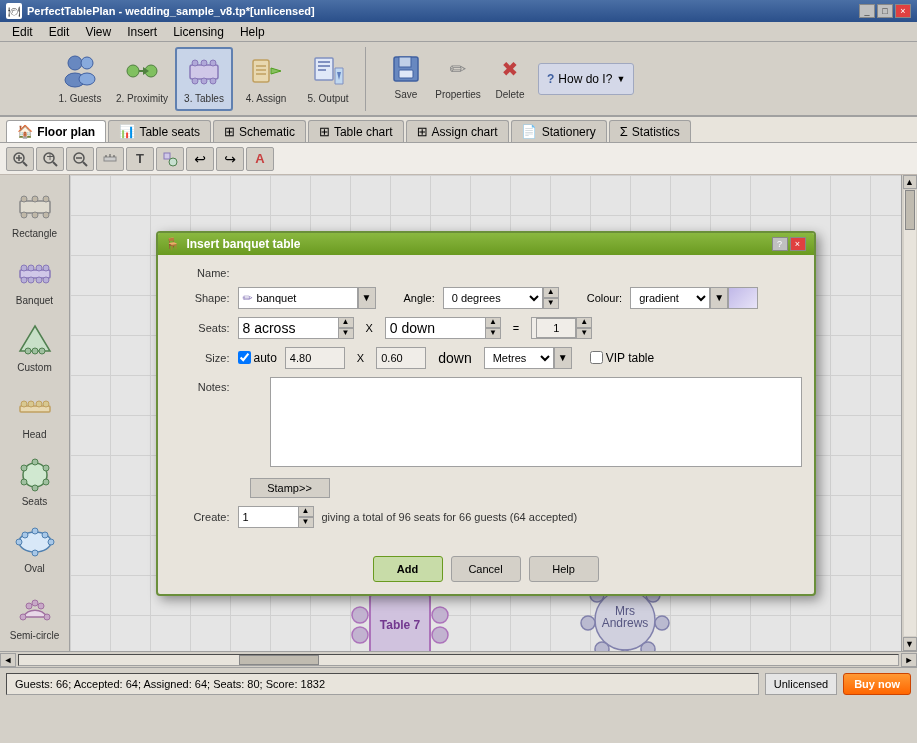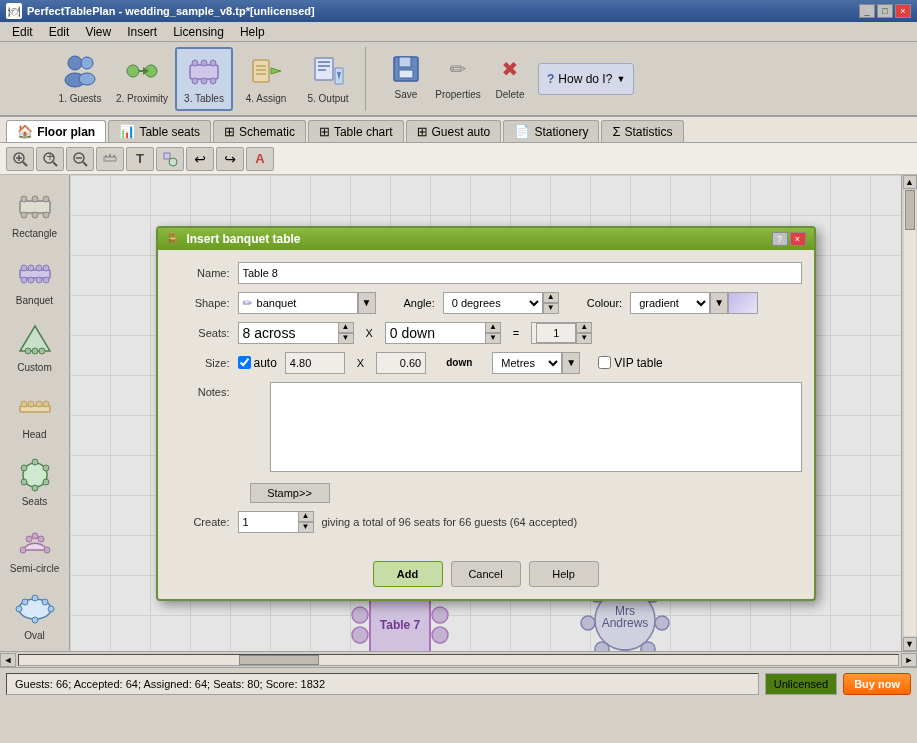--- a/index.html
+++ b/index.html
@@ -326,21 +326,21 @@
   <div class="tab">
     <span class="tab-icon">⊞</span>
     <span>Schematic</span>
   </div>
   <div class="tab">
     <span class="tab-icon">⊞</span>
     <span>Table chart</span>
   </div>
   <div class="tab">
     <span class="tab-icon">⊞</span>
-    <span>Guest auto</span>
+    <span>Assign chart</span>
   </div>
   <div class="tab">
     <span class="tab-icon">📄</span>
     <span>Stationery</span>
   </div>
   <div class="tab">
     <span class="tab-icon">Σ</span>
     <span>Statistics</span>
   </div>
 </div>
@@ -468,44 +468,44 @@
           <circle cx="9" cy="27" r="3" fill="#a0c0a0" stroke="#508050" stroke-width="1"></circle>
           <circle cx="9" cy="13" r="3" fill="#a0c0a0" stroke="#508050" stroke-width="1"></circle>
         </svg>
       </div>
       <span class="side-label">Seats</span>
     </div>
 
     <div class="side-item">
       <div class="side-icon">
         <svg width="40" height="40" viewBox="0 0 40 40">
-          <path d="M8,28 A14,14 0 0,1 32,28 Z" fill="#e8d8e8" stroke="#a070a0" stroke-width="1.5"></path>
-          <circle cx="8" cy="28" r="3" fill="#c8a8c8" stroke="#a070a0" stroke-width="1"></circle>
-          <circle cx="32" cy="28" r="3" fill="#c8a8c8" stroke="#a070a0" stroke-width="1"></circle>
-          <circle cx="14" cy="17" r="3" fill="#c8a8c8" stroke="#a070a0" stroke-width="1"></circle>
-          <circle cx="26" cy="17" r="3" fill="#c8a8c8" stroke="#a070a0" stroke-width="1"></circle>
-          <circle cx="20" cy="14" r="3" fill="#c8a8c8" stroke="#a070a0" stroke-width="1"></circle>
-        </svg>
-      </div>
-      <span class="side-label">Semi-circle</span>
-    </div>
-
-    <div class="side-item">
-      <div class="side-icon">
-        <svg width="40" height="40" viewBox="0 0 40 40">
           <ellipse cx="20" cy="20" rx="16" ry="10" fill="#d8e8f8" stroke="#5080b0" stroke-width="1.5"></ellipse>
           <circle cx="20" cy="9" r="3" fill="#a8c8e8" stroke="#5080b0" stroke-width="1"></circle>
           <circle cx="20" cy="31" r="3" fill="#a8c8e8" stroke="#5080b0" stroke-width="1"></circle>
           <circle cx="4" cy="20" r="3" fill="#a8c8e8" stroke="#5080b0" stroke-width="1"></circle>
           <circle cx="36" cy="20" r="3" fill="#a8c8e8" stroke="#5080b0" stroke-width="1"></circle>
           <circle cx="10" cy="13" r="3" fill="#a8c8e8" stroke="#5080b0" stroke-width="1"></circle>
           <circle cx="30" cy="13" r="3" fill="#a8c8e8" stroke="#5080b0" stroke-width="1"></circle>
         </svg>
       </div>
       <span class="side-label">Oval</span>
+    </div>
+
+    <div class="side-item">
+      <div class="side-icon">
+        <svg width="40" height="40" viewBox="0 0 40 40">
+          <path d="M8,28 A14,14 0 0,1 32,28 Z" fill="#e8d8e8" stroke="#a070a0" stroke-width="1.5"></path>
+          <circle cx="8" cy="28" r="3" fill="#c8a8c8" stroke="#a070a0" stroke-width="1"></circle>
+          <circle cx="32" cy="28" r="3" fill="#c8a8c8" stroke="#a070a0" stroke-width="1"></circle>
+          <circle cx="14" cy="17" r="3" fill="#c8a8c8" stroke="#a070a0" stroke-width="1"></circle>
+          <circle cx="26" cy="17" r="3" fill="#c8a8c8" stroke="#a070a0" stroke-width="1"></circle>
+          <circle cx="20" cy="14" r="3" fill="#c8a8c8" stroke="#a070a0" stroke-width="1"></circle>
+        </svg>
+      </div>
+      <span class="side-label">Semi-circle</span>
     </div>
 
     <div class="side-item">
       
       
     </div>
   </div>
 
   <div id="floor-plan">
     <div class="grid-bg"></div>
@@ -554,21 +554,20 @@
           <div id="dialog-controls">
             <div class="dialog-ctrl-btn">?</div>
             <div class="dialog-ctrl-btn close">×</div>
           </div>
         </div>
 
         <div id="dialog-body">
 
           <div class="form-row">
             <span class="form-label">Name:</span>
-            <input type="text" class="form-input form-input-wide" style="width: 520px;" value="Table 8">
           </div>
 
           <div class="form-row">
             <span class="form-label">Shape:</span>
             <div class="shape-select-wrap">
               <div style="display:flex;align-items:center;border:1px solid #a0a0a0;background:white;height:22px;padding:0 4px;width:120px;">
                 <span style="color:#8878b8;font-size:12px;">✏</span>
                 <span style="margin-left:4px;font-size:11px;">banquet</span>
               </div>
               <div class="dropdown-btn">▼</div>
@@ -623,22 +622,22 @@
           </div>
 
           <div class="form-row">
             <span class="form-label">Size:</span>
             <label class="checkbox-label">
               <input type="checkbox" checked="" style="">
               <span>auto</span>
             </label>
             <input type="text" class="form-input" style="width: 60px; background: rgb(240, 237, 232);" value="4.80">
             <span class="x-label">X</span>
-            <input type="text" class="form-input" style="width: 50px; background: rgb(240, 237, 232); text-align: right;" value="0.60">
-            <span style="font-size:10px;margin:0 12px;font-weight:bold;">down</span>
+            <input type="text" class="form-input" style="width: 50px; background: rgb(240, 237, 232);" value="0.60">
+            <span style="font-size:14px;margin:0 4px;">down</span>
             <div style="display:flex;align-items:center;">
               <select class="form-select" style="width:70px;">
                 <option>Metres</option>
                 <option>Feet</option>
               </select>
               <div class="dropdown-btn">▼</div>
             </div>
             <label class="checkbox-label" style="margin-left:10px;">
               <input type="checkbox" style="">
               <span>VIP table</span>
@@ -694,15 +693,15 @@
 <div style="height:16px;background:#d4d0c8;border-top:1px solid #a0a0a0;display:flex;align-items:center;width:100%;">
   <div style="width:16px;height:14px;background:#d4d0c8;border:1px solid #a0a0a0;display:flex;align-items:center;justify-content:center;font-size:9px;cursor:pointer;">◄</div>
   <div style="flex:1;height:12px;background:#e8e4dc;border:1px inset #a0a0a0;margin:0 2px;position:relative;">
     <div style="width:80px;height:10px;background:#c0bbb0;border:1px solid #888;position:absolute;left:25%;"></div>
   </div>
   <div style="width:16px;height:14px;background:#d4d0c8;border:1px solid #a0a0a0;display:flex;align-items:center;justify-content:center;font-size:9px;cursor:pointer;">►</div>
 </div>
 
 <div id="statusbar" style="position:static;height:32px;background:#d4d0c8;border-top:1px solid #a0a0a0;display:flex;align-items:center;padding:0 6px;">
   <div id="status-text" style="flex:1;background:#e8e4dc;border:1px inset #a0a0a0;padding:2px 8px;height:22px;display:flex;align-items:center;font-size:11px;">Guests: 66; Accepted: 64; Assigned: 64; Seats: 80; Score: 1832</div>
-  <button class="unlicensed-btn" style="background:#4d7c0f;border:1px solid #a0a0a0;padding:2px 8px;height:22px;cursor:pointer;font-size:11px;">Unlicensed</button>
+  <button class="unlicensed-btn" style="background:#e5e5e5;border:1px solid #a0a0a0;padding:2px 8px;height:22px;cursor:pointer;font-size:11px;">Unlicensed</button>
   <button class="buynow-btn" style="background:linear-gradient(to bottom,#ff9933,#ff6600);border:1px solid #cc4400;padding:2px 10px;height:22px;cursor:pointer;font-size:11px;font-weight:bold;color:white;border-radius:3px;">Buy now</button>
 </div>
 
 </body></html>

